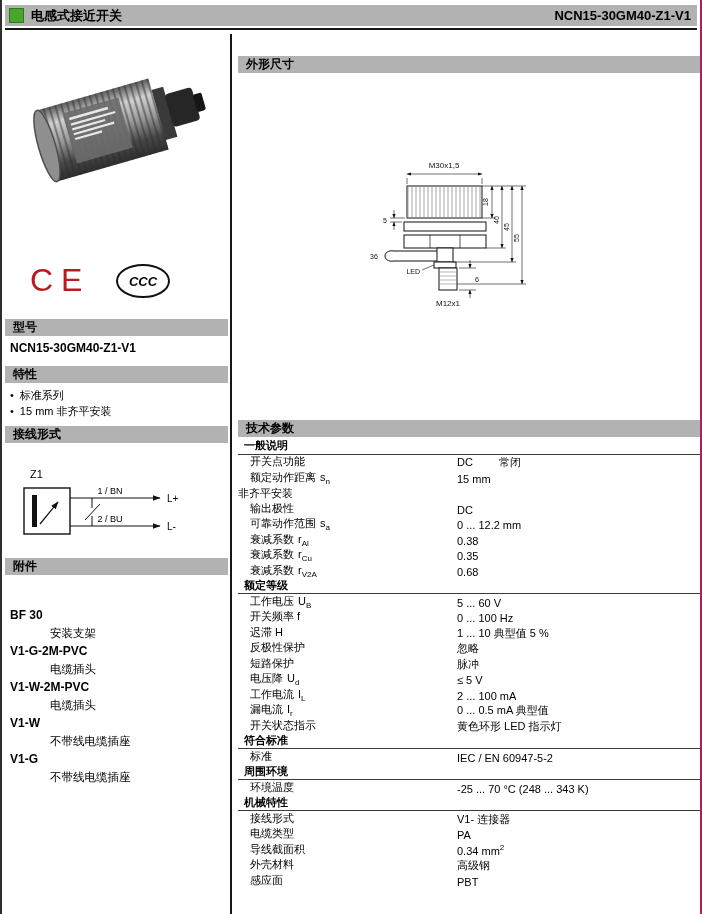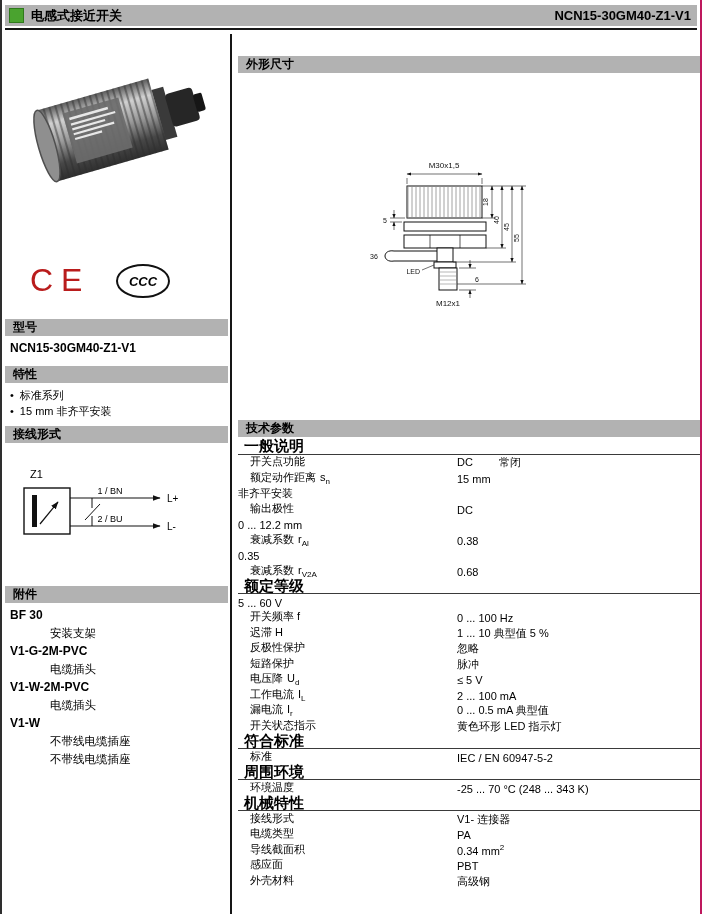--- a/index.html
+++ b/index.html
@@ -36,22 +36,22 @@
   .dimsvg{position:absolute;left:340px;top:150px;}
   svg text{font-family:"Liberation Sans","DejaVu Sans",sans-serif;}
 
   
   .accessories{position:absolute;left:8px;top:606px;width:215px;}
   .acc-name{font-weight:bold;font-size:12px;line-height:18px;}
   .acc-desc{font-size:11.5px;line-height:18px;margin-left:40px;}
 
   
   .tech-table{position:absolute;left:236px;top:439px;width:462px;}
-  .tech-section{font-weight:bold;font-size:15px;height:15.5px;line-height:14px;
-    padding-left:6px;border-bottom:1px solid #3a3a3a;box-sizing:border-box;}
+  .tech-section{font-weight:bold;font-size:11px;height:15.5px;line-height:14px;
+    padding-left:6px;border-bottom:1px solid #3a3a3a;box-sizing:border-box;font-family:Liberation Mono, monospace;}
   .tech-row{display:flex;height:15.5px;align-items:center;font-size:11px;}
   .tech-label-cell{width:219px;padding-left:12px;box-sizing:border-box;white-space:nowrap;}
   .tech-value-cell{flex:1;white-space:nowrap;}
   .sym{margin-left:4px;}
   .tech-row sub{font-size:8px;}
   .tech-row sup{font-size:8px;}
   .v2{margin-left:26px;margin-top:16px;}
 </style>
 </head>
 <body>
@@ -128,21 +128,21 @@
     <line x1="60" y1="68" x2="150" y2="68" stroke="#111" stroke-width="1.2" marker-end="url(#wa)"></line>
     <line x1="82" y1="40" x2="82" y2="50" stroke="#111" stroke-width="1"></line>
     <line x1="75" y1="62" x2="90" y2="46" stroke="#111" stroke-width="1"></line>
     <line x1="82" y1="58" x2="82" y2="68" stroke="#111" stroke-width="1"></line>
     <text x="100" y="36" text-anchor="middle" font-size="9">1 / BN</text>
     <text x="100" y="64" text-anchor="middle" font-size="9">2 / BU</text>
     <text x="157" y="44" font-size="10">L+</text>
     <text x="157" y="72" font-size="10">L-</text>
   </svg>
 
-  <div class="hbar left" style="top:586px">附件</div>
+  <div class="hbar left" style="top:558px">附件</div>
   <div class="accessories" id="accessories-list">
   <div class="accessory">
     <div class="acc-name">BF 30</div>
     <div class="acc-desc">安装支架</div>
   </div>
 
   <div class="accessory">
     <div class="acc-name">V1-G-2M-PVC</div>
     <div class="acc-desc">电缆插头</div>
   </div>
@@ -151,20 +151,21 @@
     <div class="acc-name">V1-W-2M-PVC</div>
     <div class="acc-desc">电缆插头</div>
   </div>
 
   <div class="accessory">
     <div class="acc-name">V1-W</div>
     <div class="acc-desc">不带线电缆插座</div>
   </div>
 
   <div class="accessory">
+    <div class="acc-name">V1-G</div>
     <div class="acc-desc">不带线电缆插座</div>
   </div>
 </div>
 
   <div class="hbar right" style="top:56px">外形尺寸</div>
 
   <svg class="dimsvg" width="210" height="170" viewBox="0 0 210 170">
     <defs>
       <marker id="da" orient="auto" markerWidth="7" markerHeight="6" refX="6" refY="3">
         <path d="M0,0.6 L6.5,3 L0,5.4 z" fill="#111"></path>
@@ -248,40 +249,43 @@
   <div class="tech-row">
     <div class="tech-value-cell"><span>非齐平安装</span><sup></sup></div>
   </div>
 
   <div class="tech-row">
     <div class="tech-label-cell"><span>输出极性</span><span class="sym"></span><sub></sub></div>
     <div class="tech-value-cell"><span>DC</span><sup></sup></div>
   </div>
 
   <div class="tech-row">
+    <div class="tech-label-cell"><span>可靠动作范围</span><span class="sym">s</span><sub>a</sub></div>
     <div class="tech-value-cell"><span>0 ... 12.2 mm</span><sup></sup></div>
   </div>
 
   <div class="tech-row">
     <div class="tech-label-cell"><span>衰减系数</span><span class="sym">r</span><sub>Al</sub></div>
     <div class="tech-value-cell"><span>0.38</span><sup></sup></div>
   </div>
 
   <div class="tech-row">
+    <div class="tech-label-cell"><span>衰减系数</span><span class="sym">r</span><sub>Cu</sub></div>
     <div class="tech-value-cell"><span>0.35</span><sup></sup></div>
   </div>
 
   <div class="tech-row">
     <div class="tech-label-cell"><span>衰减系数</span><span class="sym">r</span><sub>V2A</sub></div>
     <div class="tech-value-cell"><span>0.68</span><sup></sup></div>
   </div>
 
   <div class="tech-section">额定等级</div>
 
   <div class="tech-row">
+    <div class="tech-label-cell"><span>工作电压</span><span class="sym">U</span><sub>B</sub></div>
     <div class="tech-value-cell"><span>5 ... 60 V</span><sup></sup></div>
   </div>
 
   <div class="tech-row">
     <div class="tech-label-cell"><span>开关频率 f</span><span class="sym"></span><sub></sub></div>
     <div class="tech-value-cell"><span>0 ... 100 Hz</span><sup></sup></div>
   </div>
 
   <div class="tech-row">
     <div class="tech-label-cell"><span>迟滞 H</span><span class="sym"></span><sub></sub></div>
@@ -343,24 +347,24 @@
     <div class="tech-label-cell"><span>电缆类型</span><span class="sym"></span><sub></sub></div>
     <div class="tech-value-cell"><span>PA</span><sup></sup></div>
   </div>
 
   <div class="tech-row">
     <div class="tech-label-cell"><span>导线截面积</span><span class="sym"></span><sub></sub></div>
     <div class="tech-value-cell"><span>0.34 mm</span><sup>2</sup></div>
   </div>
 
   <div class="tech-row">
+    <div class="tech-label-cell"><span>外壳材料</span><span class="sym"></span><sub></sub></div>
+    <div class="tech-value-cell"><span>高级钢</span><sup></sup></div>
+  </div>
+
+  <div class="tech-row">
     <div class="tech-label-cell"><span>感应面</span><span class="sym"></span><sub></sub></div>
     <div class="tech-value-cell"><span>PBT</span><sup></sup></div>
   </div>
 
-  <div class="tech-row">
-    <div class="tech-label-cell"><span>外壳材料</span><span class="sym"></span><sub></sub></div>
-    <div class="tech-value-cell"><span>高级钢</span><sup></sup></div>
-  </div>
-
 </div>
 
 </div>
 
 </body></html>

